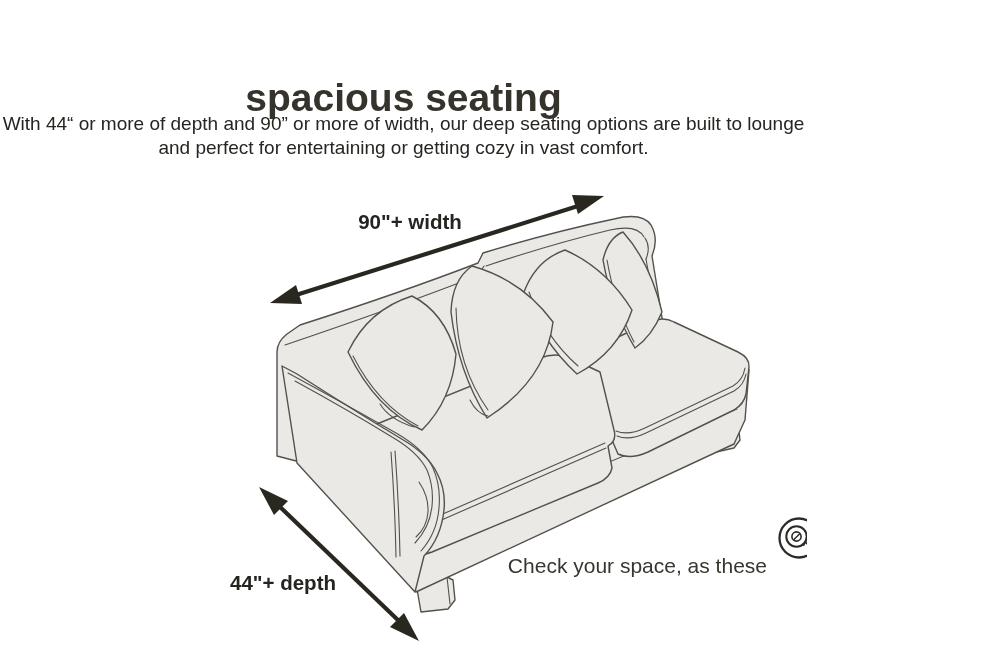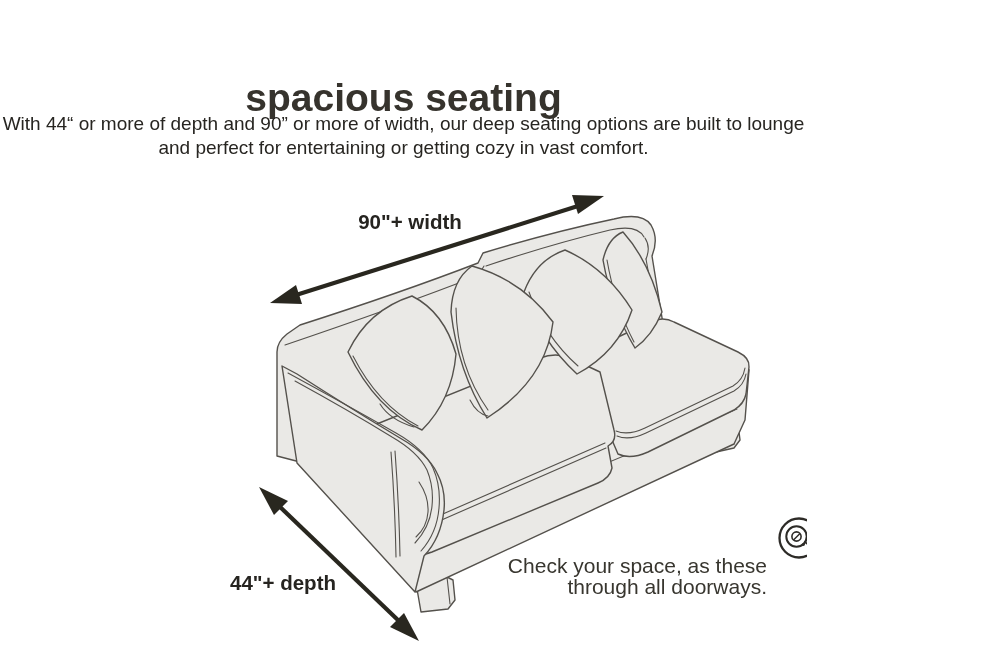--- a/index.html
+++ b/index.html
@@ -116,16 +116,15 @@
       <circle cx="19.5" cy="20.5" r="4.6" fill="none" stroke="#2d2b27" stroke-width="1.6"></circle>
       <line x1="16.5" y1="24" x2="23" y2="17.5" stroke="#2d2b27" stroke-width="1.4"></line>
       <path d="M28,26 L34,30.5 L36.3,26.8 L30.5,22.5 Z" fill="none" stroke="#2d2b27" stroke-width="1.8" stroke-linejoin="round"></path>
       <circle cx="26.5" cy="28.5" r="1.4" fill="#2d2b27"></circle>
     </svg>
     <span class="mu">MEASURE UP</span>
   </div>
 
   <div class="measure-note">
     <div>Check your space, as these</div>
-    <div>through all doorways.</div>
   </div>
 
 </div>
 
 </body></html>

